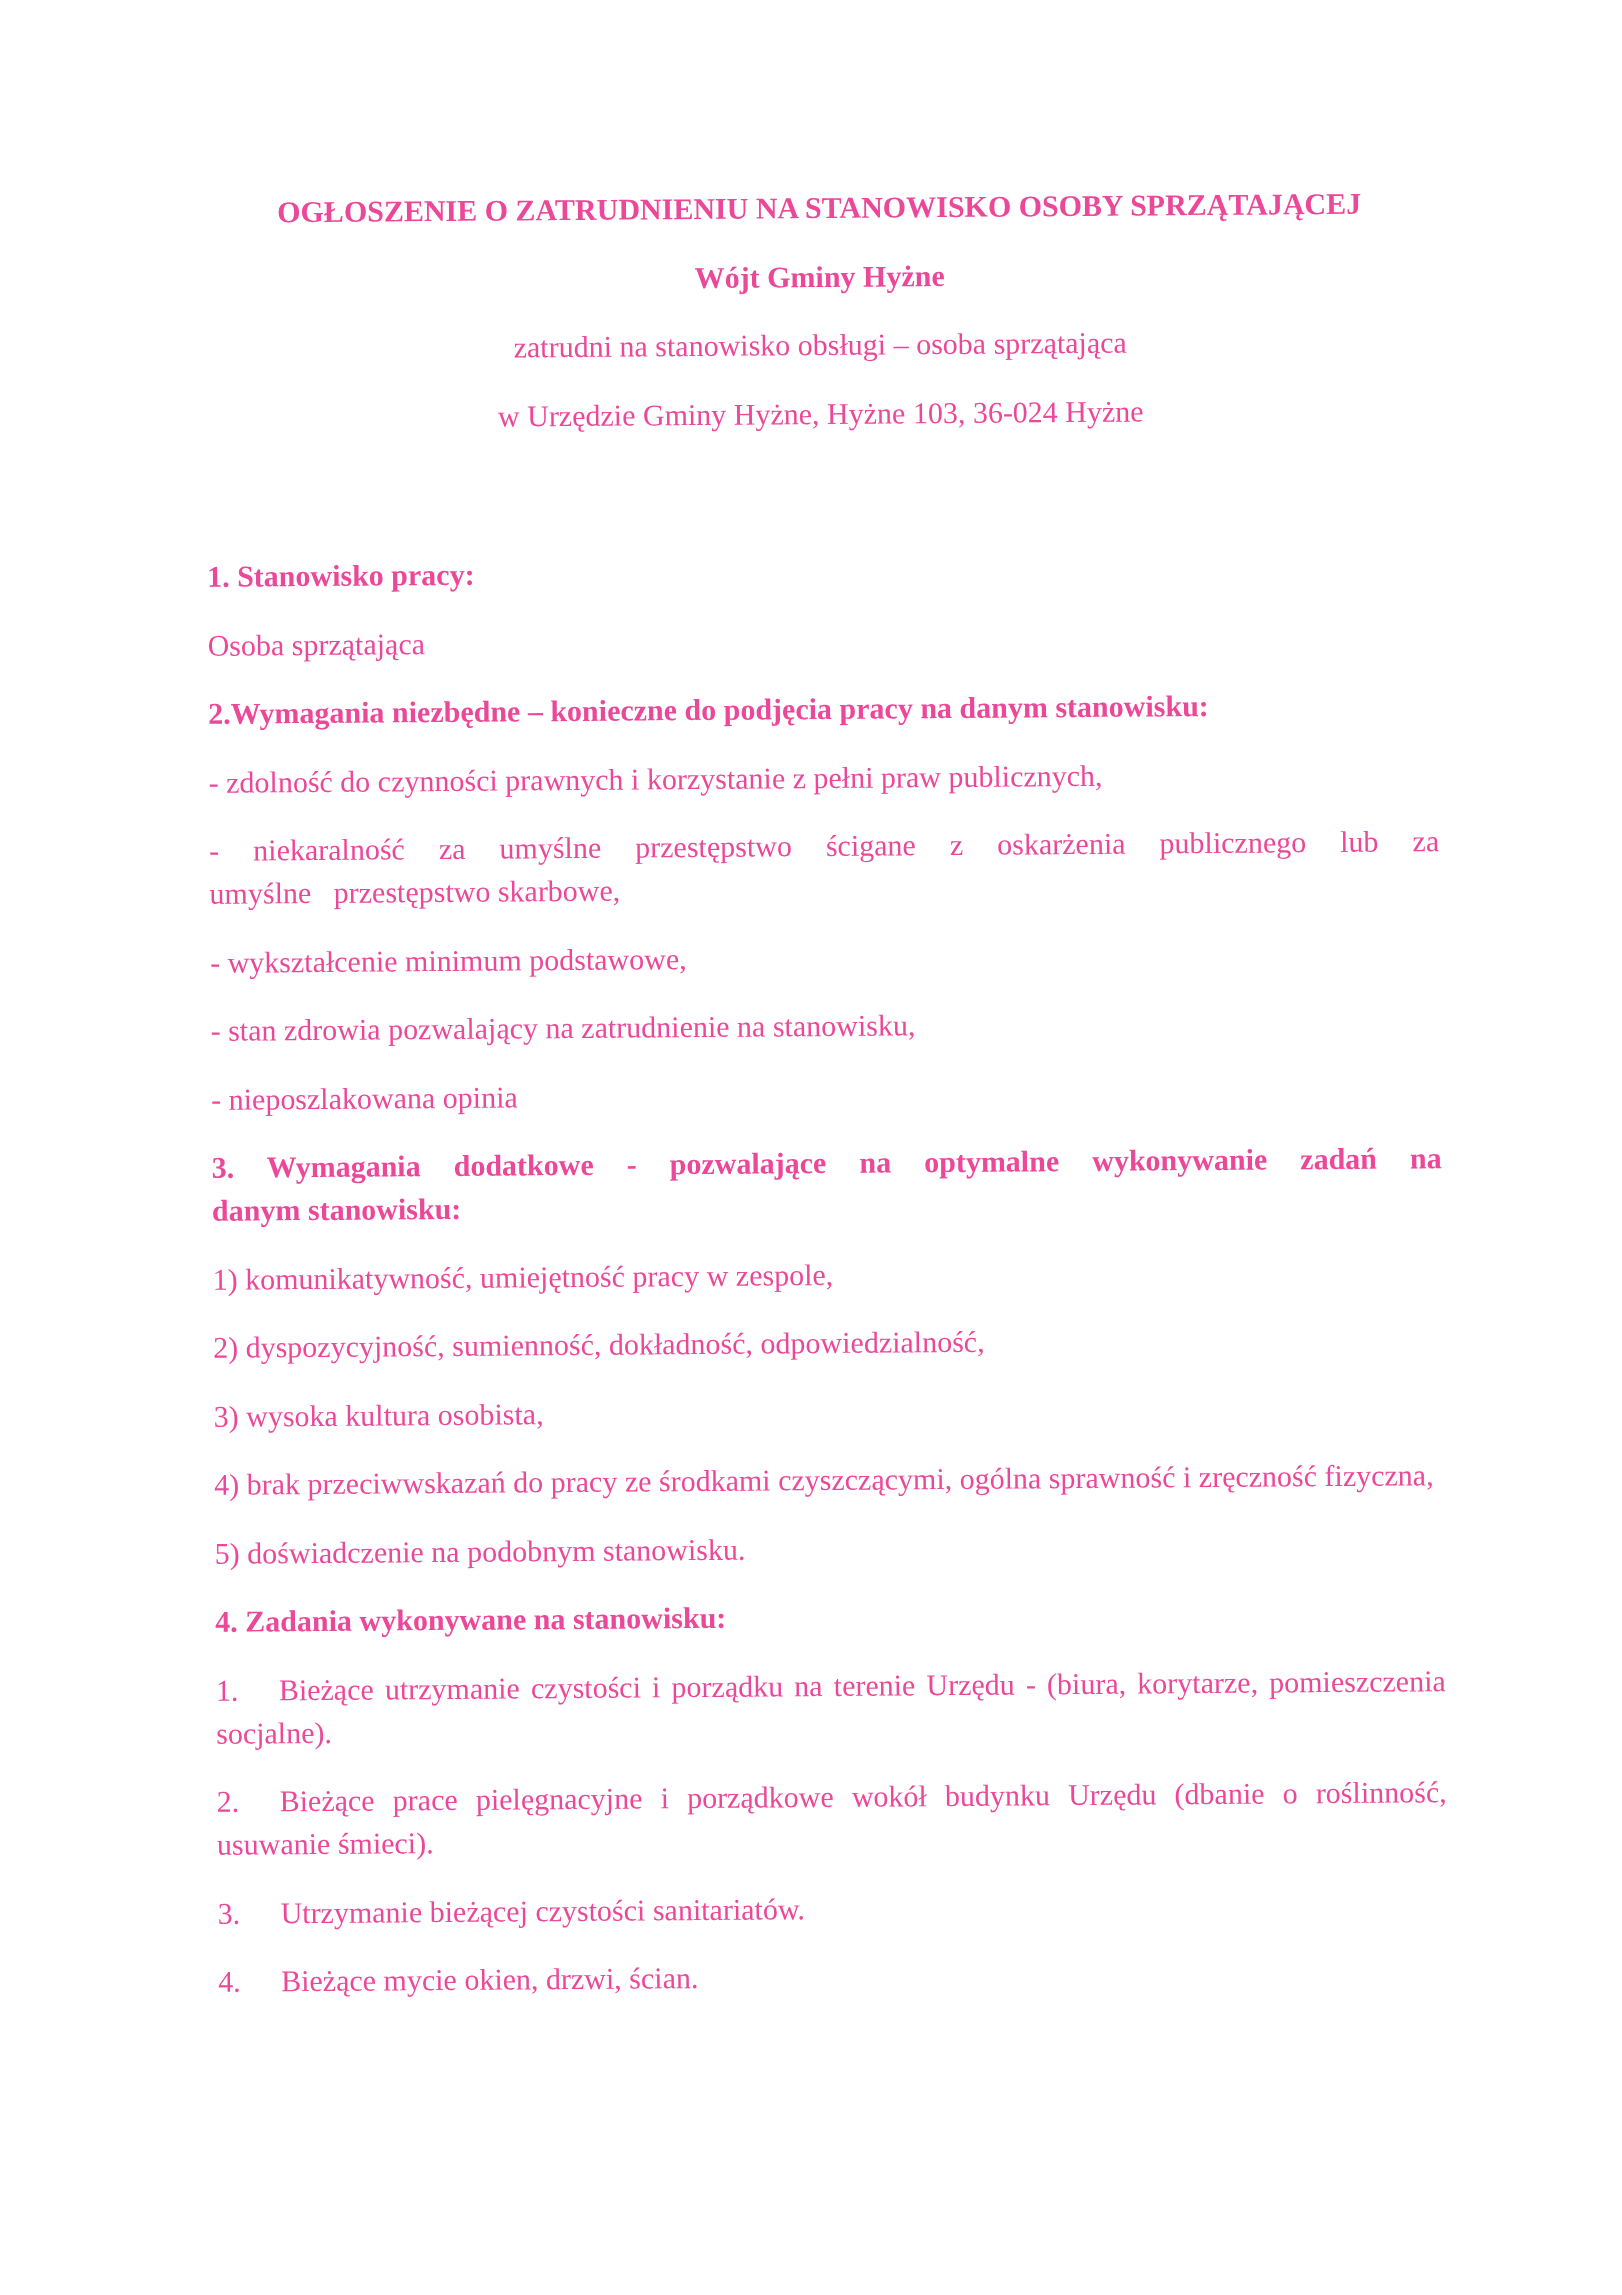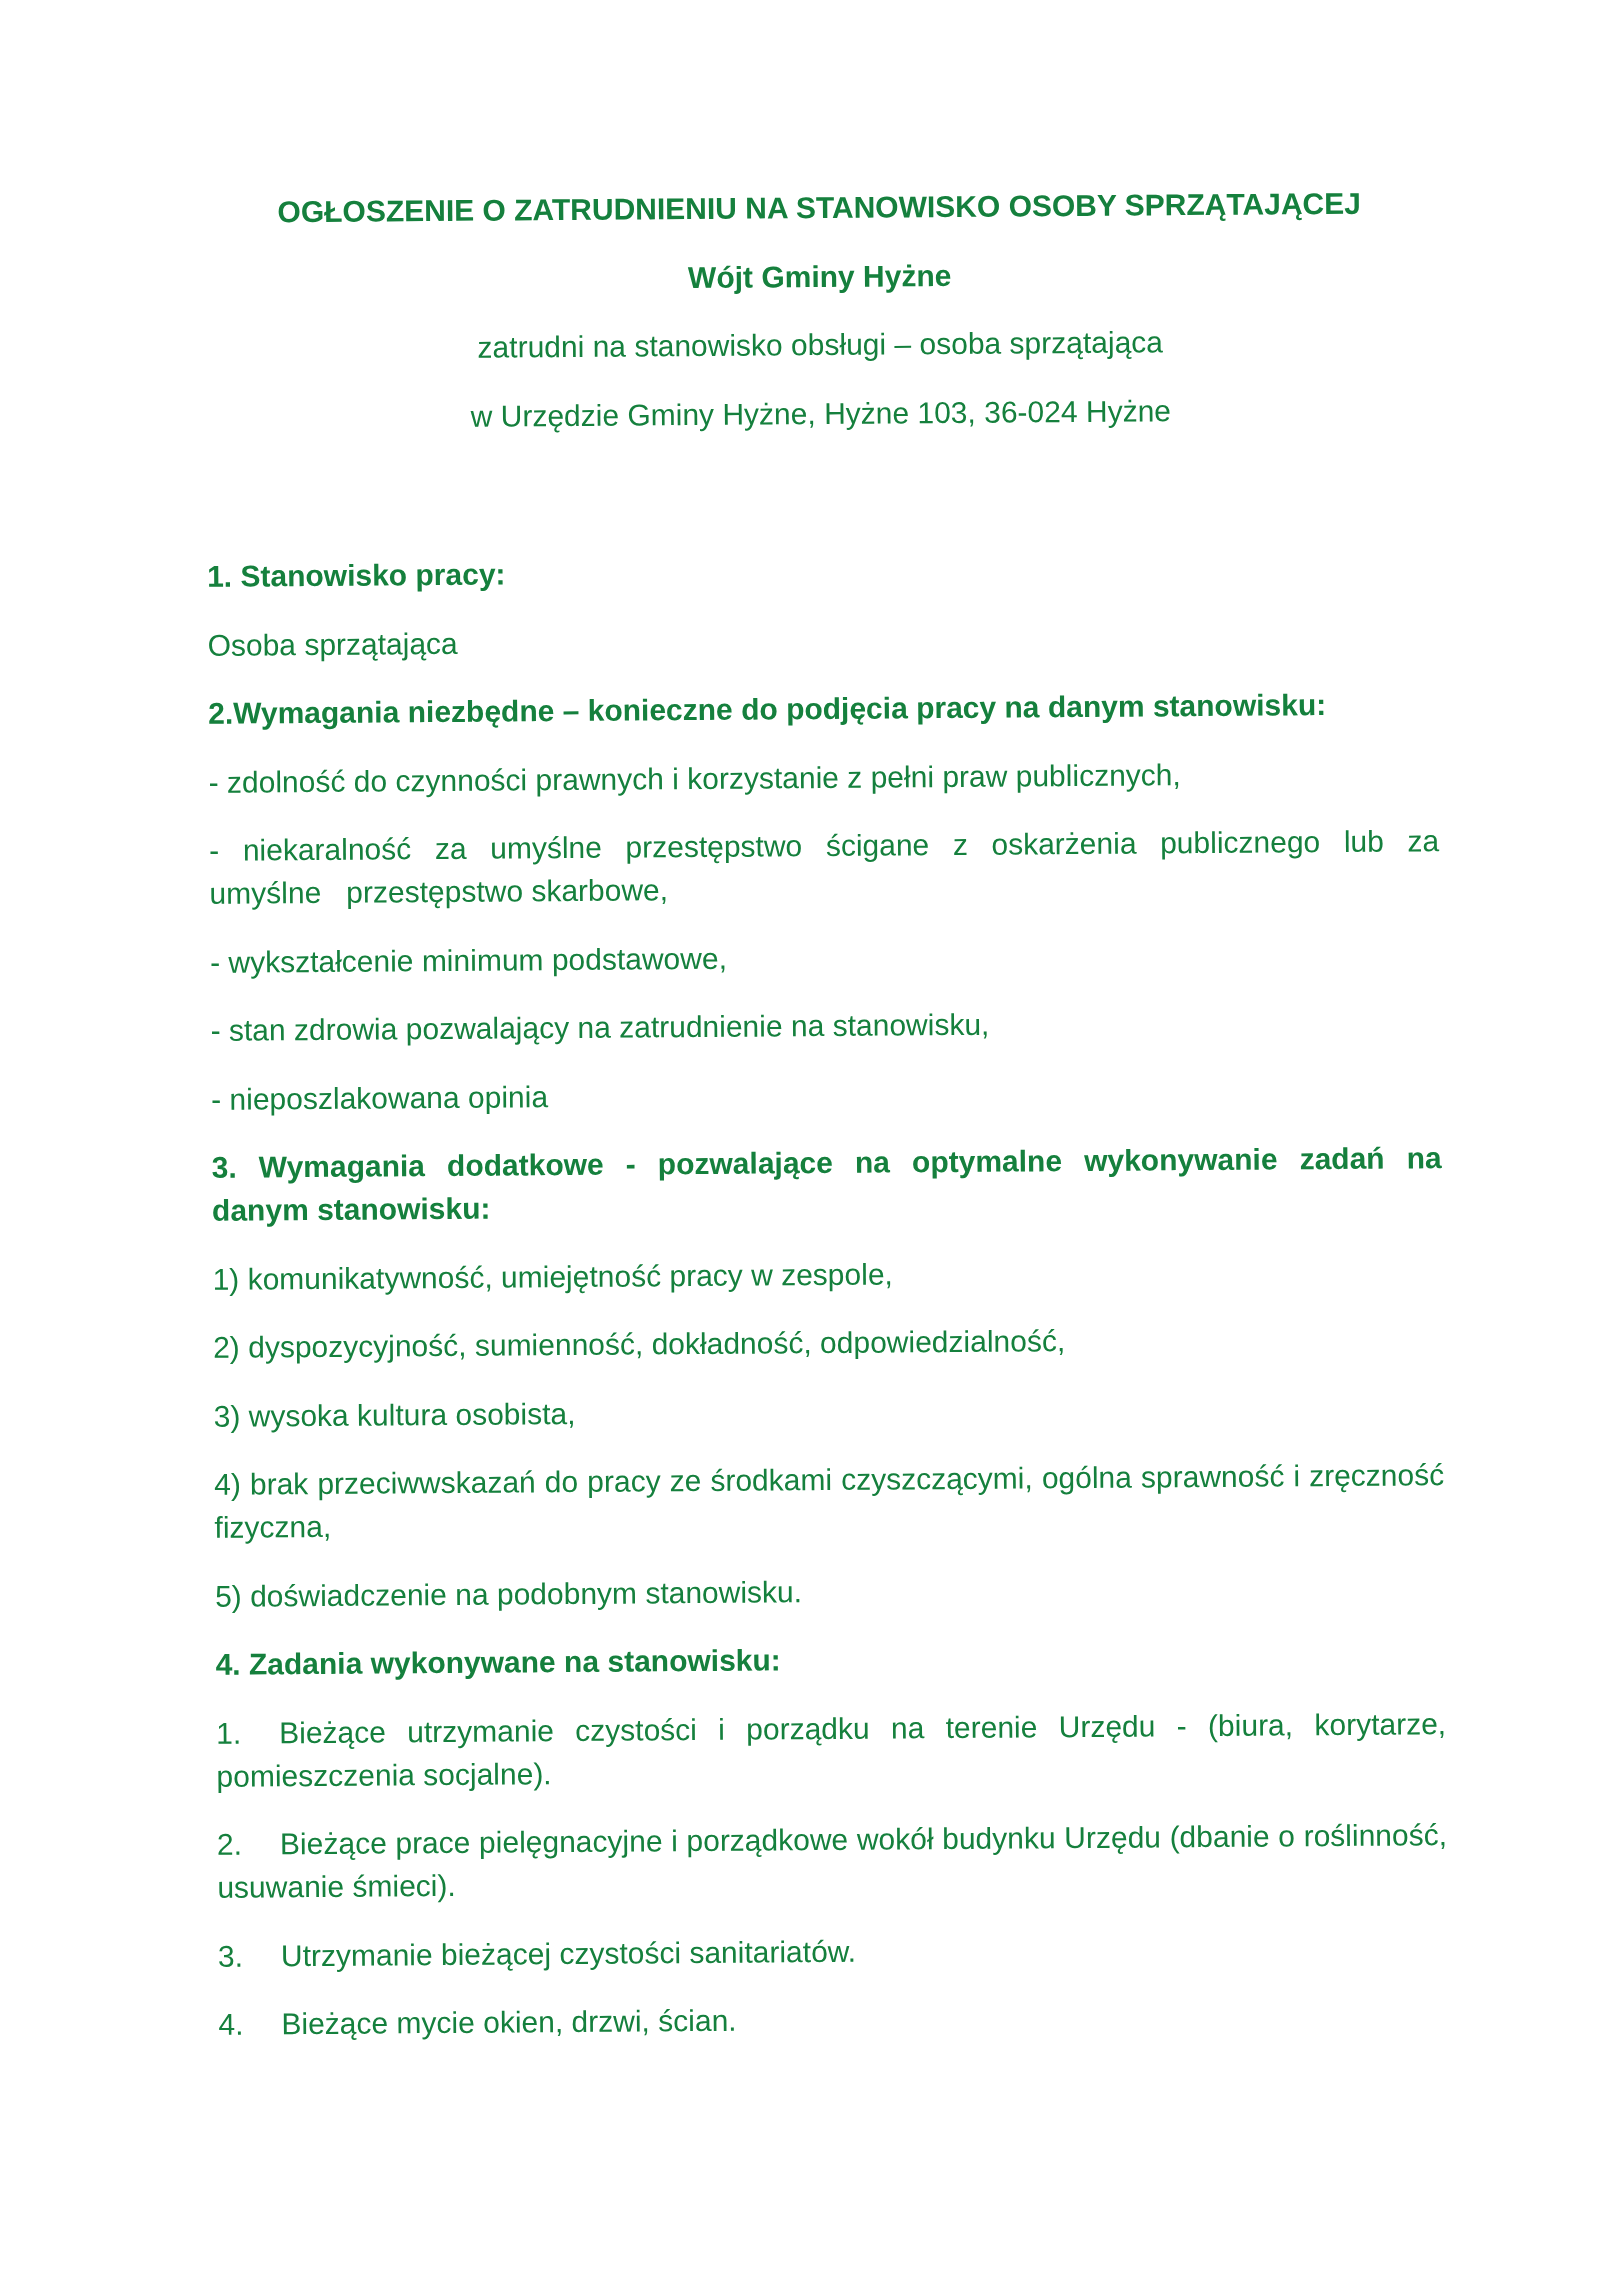--- a/index.html
+++ b/index.html
@@ -6,22 +6,22 @@
     margin: 0;
     padding: 0;
     background: #ffffff;
   }
   .page {
     position: relative;
     width: 1622px;
     height: 2108px;
     background: #ffffff;
     overflow: hidden;
-    font-family: Liberation Sans, sans-serif;
-    color: #15803d;
+    font-family: Liberation Serif, serif;
+    color: #ec4899;
   }
   
   .content {
     position: absolute;
     left: 204px;
     top: 186px;
     width: 1230px;
     transform: rotate(-0.45deg);
     transform-origin: 50% 0;
     font-size: 30px;

